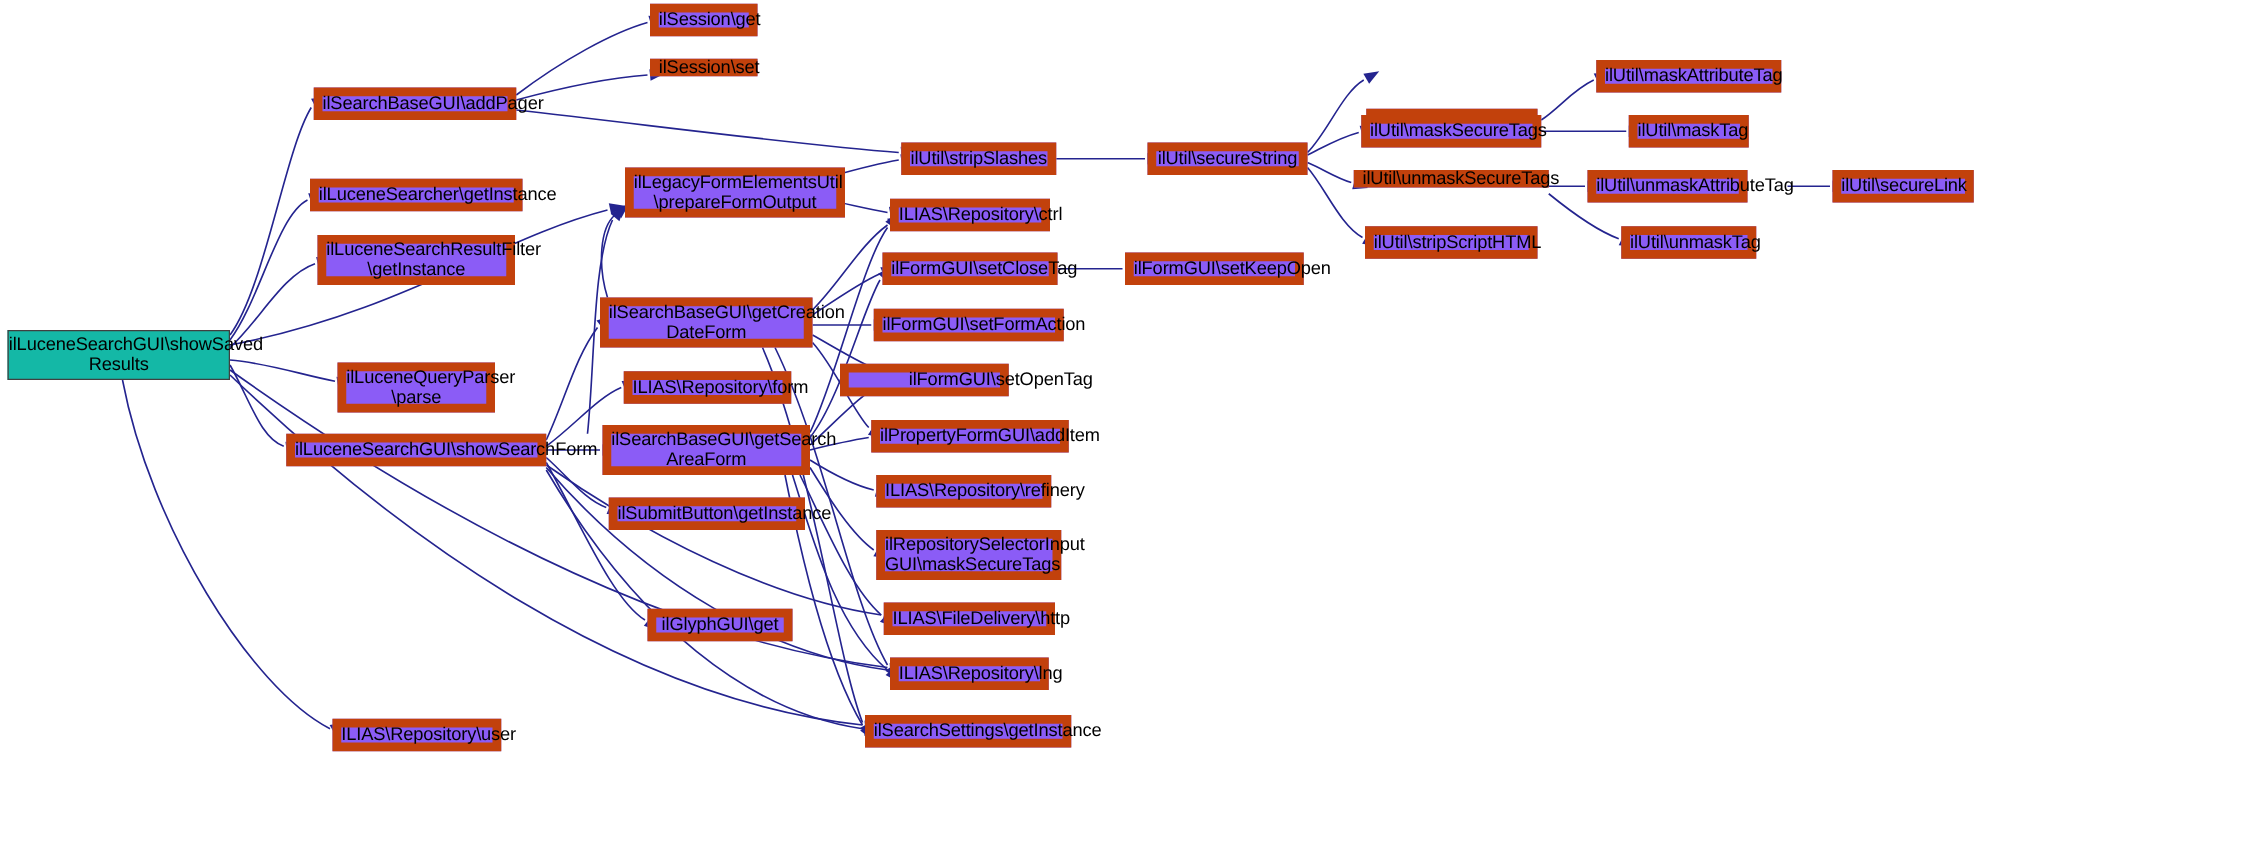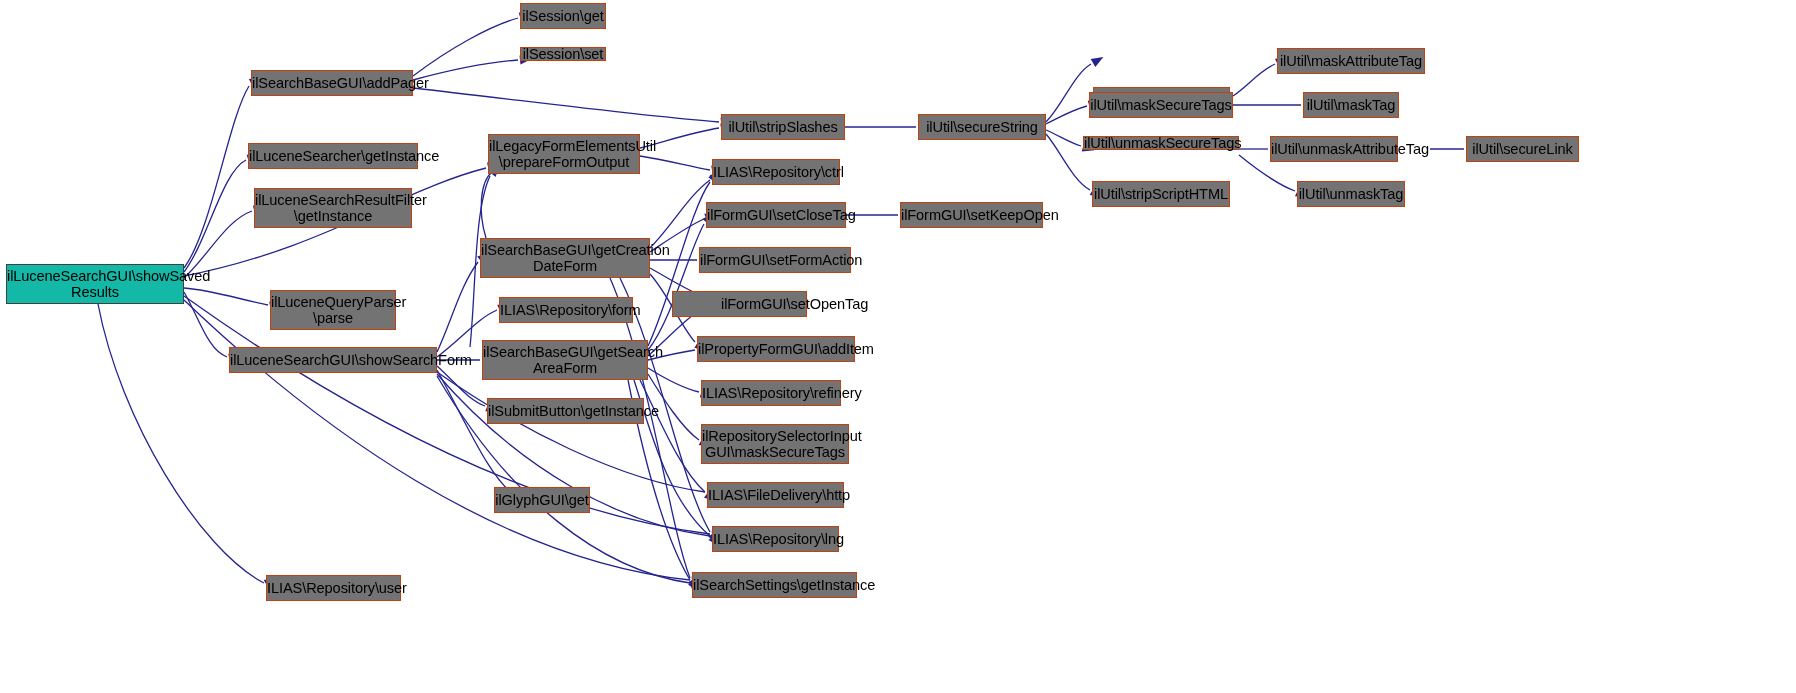--- a/index.html
+++ b/index.html
@@ -27,22 +27,22 @@
   #node-layer {
     position: absolute;
     left: 0;
     top: 0;
     width: 1796px;
     height: 693px;
   }
   .node {
     position: absolute;
     box-sizing: border-box;
-    border: 1px solid #c2410c;
-    background: #737373;
+    border: 7px solid #c2410c;
+    background: #8b5cf6;
     color: #000000;
     font-size: 14.6px;
     line-height: 16px;
     display: flex;
     align-items: center;
     justify-content: center;
     text-align: center;
     white-space: pre;
     letter-spacing: -0.1px;
   }
@@ -273,29 +273,29 @@
       <div class="node" style="left: 251px; top: 70px; width: 162px; height: 26px;"><span class="node-label">ilSearchBaseGUI\addPager</span></div>
       <div class="node" style="left: 520px; top: 3px; width: 86px; height: 26px;"><span class="node-label">ilSession\get</span></div>
       <div class="node" style="left: 520px; top: 47px; width: 86px; height: 14px;"><span class="node-label">ilSession\set</span></div>
       <div class="node" style="left: 248px; top: 143px; width: 170px; height: 26px;"><span class="node-label">ilLuceneSearcher\getInstance</span></div>
       <div class="node" style="left: 254px; top: 188px; width: 158px; height: 40px;"><span class="node-label">ilLuceneSearchResultFilter
 \getInstance</span></div>
       <div class="node" style="left: 270px; top: 290px; width: 126px; height: 40px;"><span class="node-label">ilLuceneQueryParser
 \parse</span></div>
       <div class="node" style="left: 229px; top: 347px; width: 208px; height: 26px;"><span class="node-label">ilLuceneSearchGUI\showSearchForm</span></div>
       <div class="node" style="left: 266px; top: 575px; width: 135px; height: 26px;"><span class="node-label">ILIAS\Repository\user</span></div>
-      <div class="node" style="left: 488px; top: 134px; width: 152px; height: 40px; justify-content: center;"><span class="node-label">ilLegacyFormElementsUtil
+      <div class="node" style="left: 500px; top: 134px; width: 176px; height: 40px; justify-content: center;"><span class="node-label">ilLegacyFormElementsUtil
 \prepareFormOutput</span></div>
       <div class="node" style="left: 480px; top: 238px; width: 170px; height: 40px;"><span class="node-label">ilSearchBaseGUI\getCreation
 DateForm</span></div>
       <div class="node" style="left: 499px; top: 297px; width: 134px; height: 26px;"><span class="node-label">ILIAS\Repository\form</span></div>
       <div class="node" style="left: 482px; top: 340px; width: 166px; height: 40px;"><span class="node-label">ilSearchBaseGUI\getSearch
 AreaForm</span></div>
       <div class="node" style="left: 487px; top: 398px; width: 157px; height: 26px;"><span class="node-label">ilSubmitButton\getInstance</span></div>
-      <div class="node" style="left: 494px; top: 487px; width: 96px; height: 26px; align-items: center;"><span class="node-label">ilGlyphGUI\get</span></div>
+      <div class="node" style="left: 518px; top: 487px; width: 116px; height: 26px; align-items: center;"><span class="node-label">ilGlyphGUI\get</span></div>
       <div class="node" style="left: 721px; top: 114px; width: 124px; height: 26px;"><span class="node-label">ilUtil\stripSlashes</span></div>
       <div class="node" style="left: 712px; top: 159px; width: 128px; height: 26px;"><span class="node-label">ILIAS\Repository\ctrl</span></div>
       <div class="node" style="left: 706px; top: 202px; width: 140px; height: 26px;"><span class="node-label">ilFormGUI\setCloseTag</span></div>
       <div class="node" style="left: 699px; top: 247px; width: 152px; height: 26px;"><span class="node-label">ilFormGUI\setFormAction</span></div>
       <div class="node" style="left: 672px; top: 291px; width: 135px; height: 26px; padding-left: 48px;"><span class="node-label">ilFormGUI\setOpenTag</span></div>
       <div class="node" style="left: 697px; top: 336px; width: 158px; height: 26px;"><span class="node-label">ilPropertyFormGUI\addItem</span></div>
       <div class="node" style="left: 701px; top: 380px; width: 140px; height: 26px;"><span class="node-label">ILIAS\Repository\refinery</span></div>
       <div class="node" style="left: 701px; top: 424px; width: 148px; height: 40px;"><span class="node-label">ilRepositorySelectorInput
 GUI\maskSecureTags</span></div>
       <div class="node" style="left: 707px; top: 482px; width: 137px; height: 26px;"><span class="node-label">ILIAS\FileDelivery\http</span></div>

